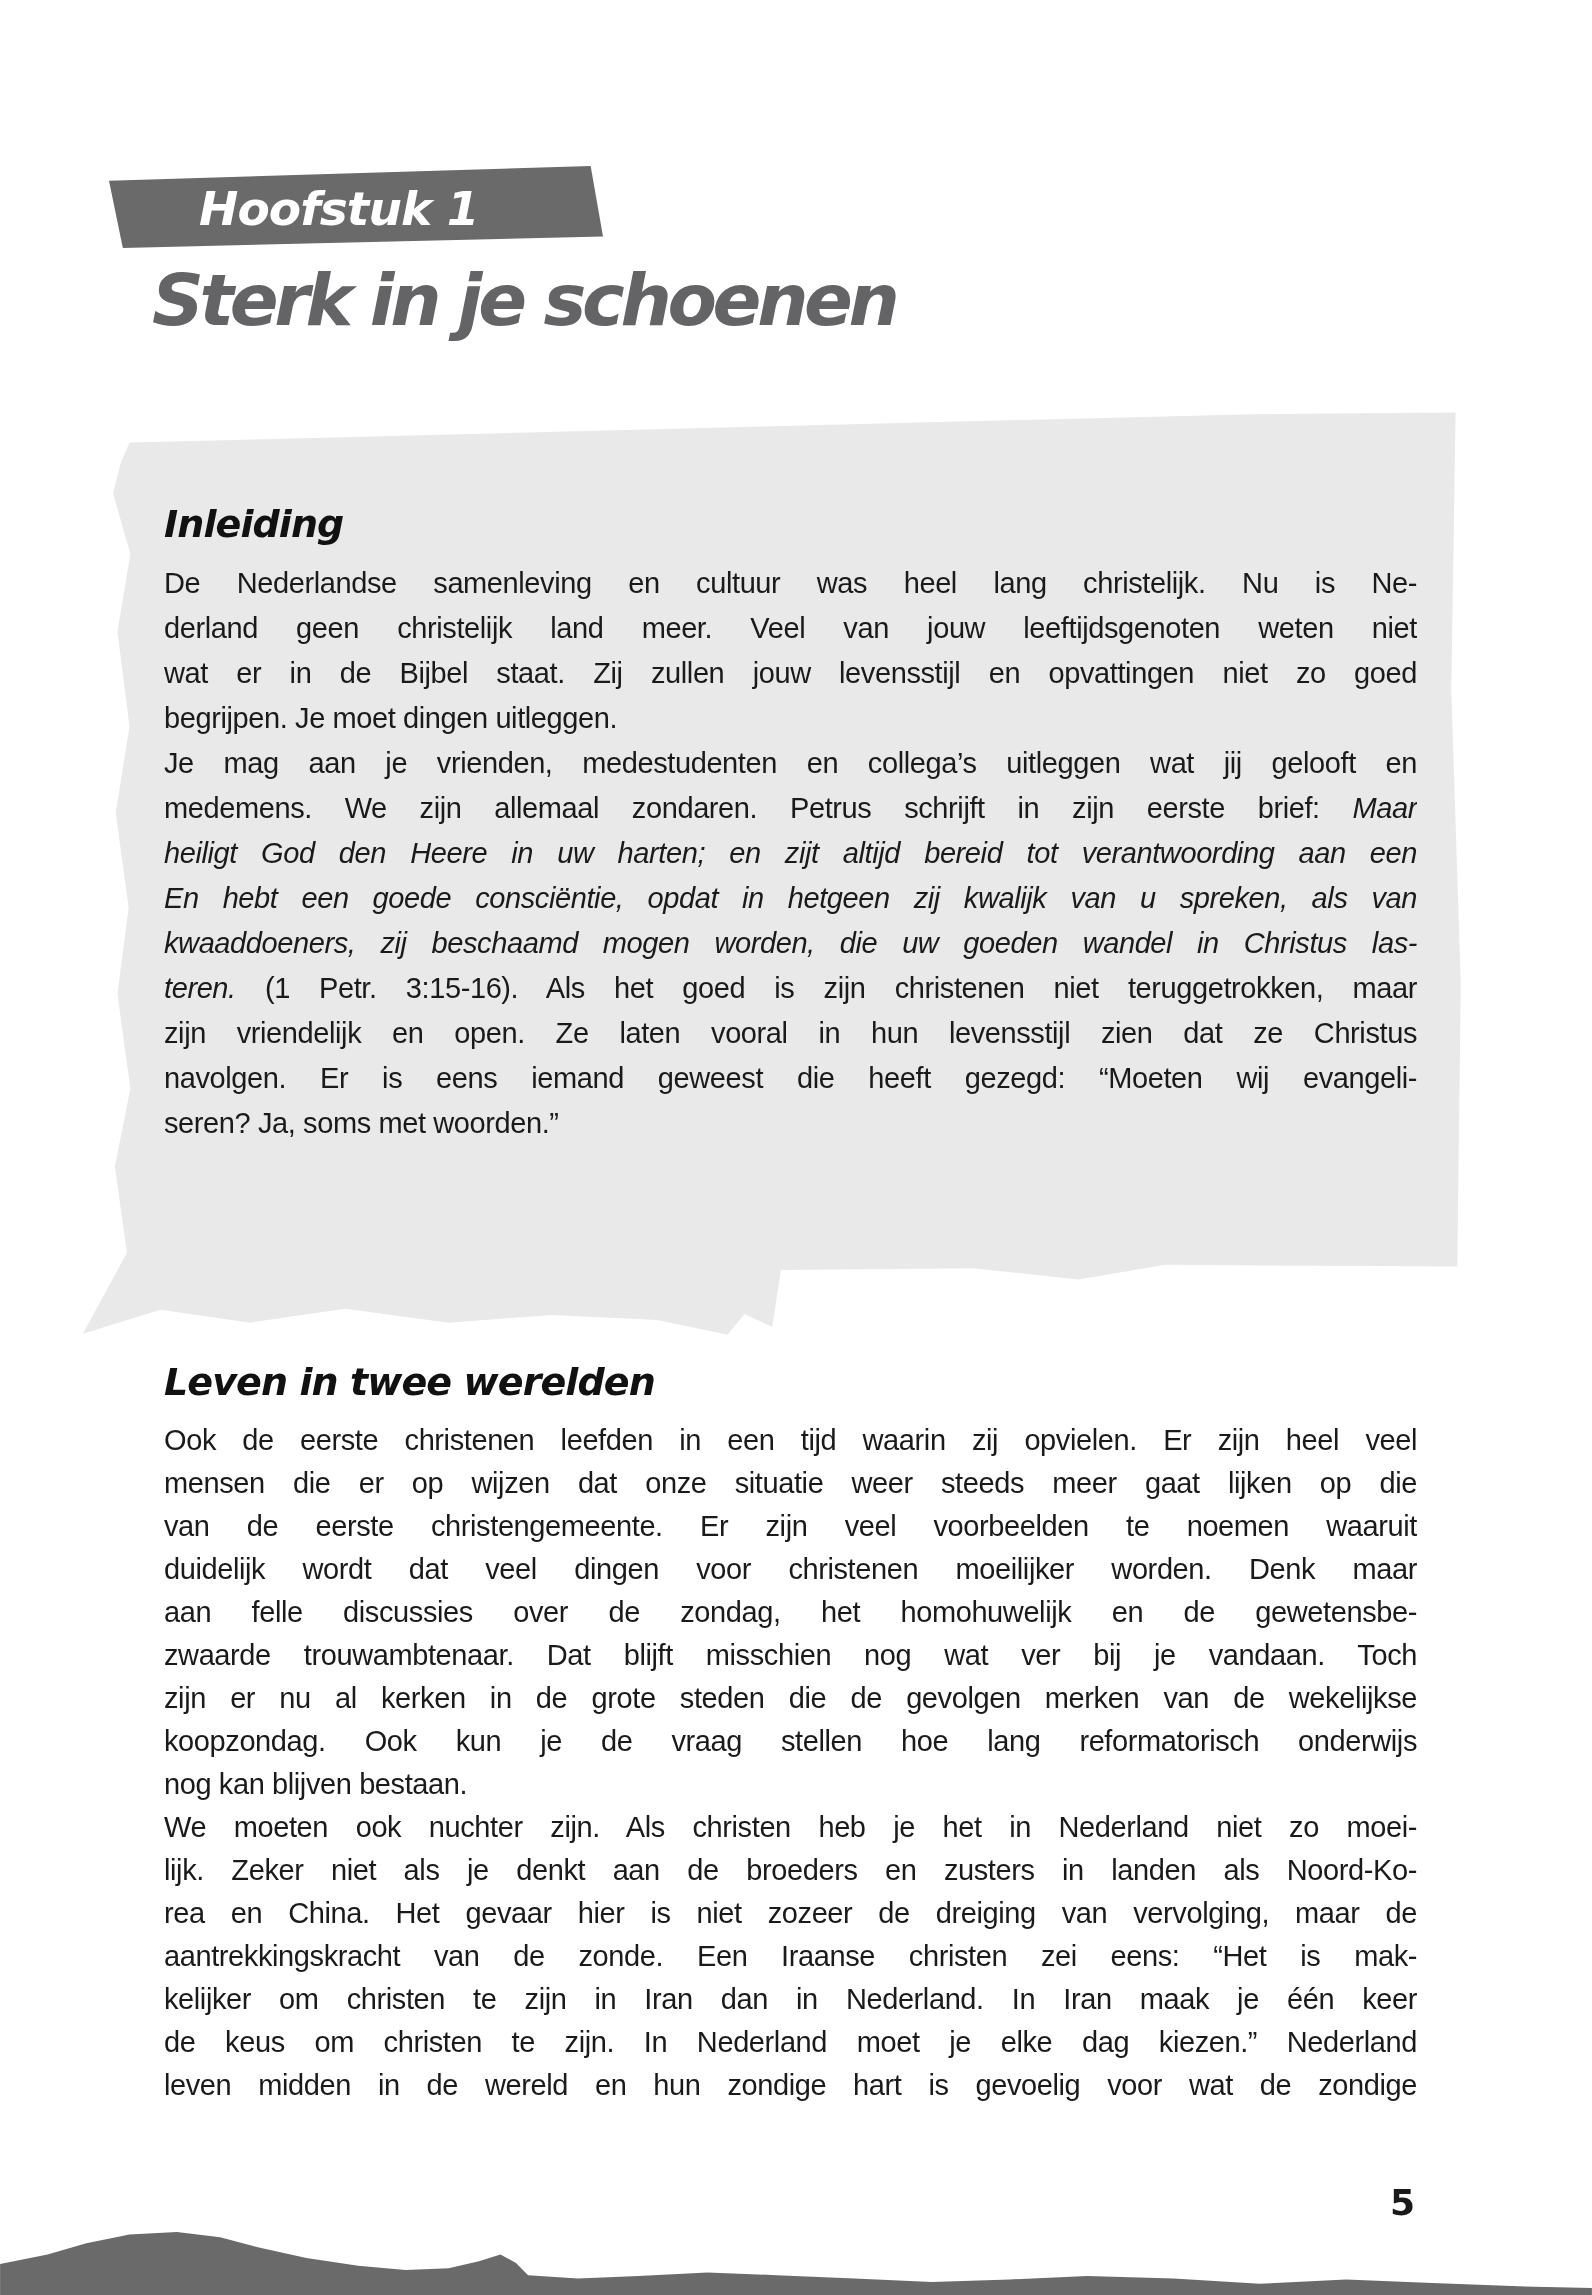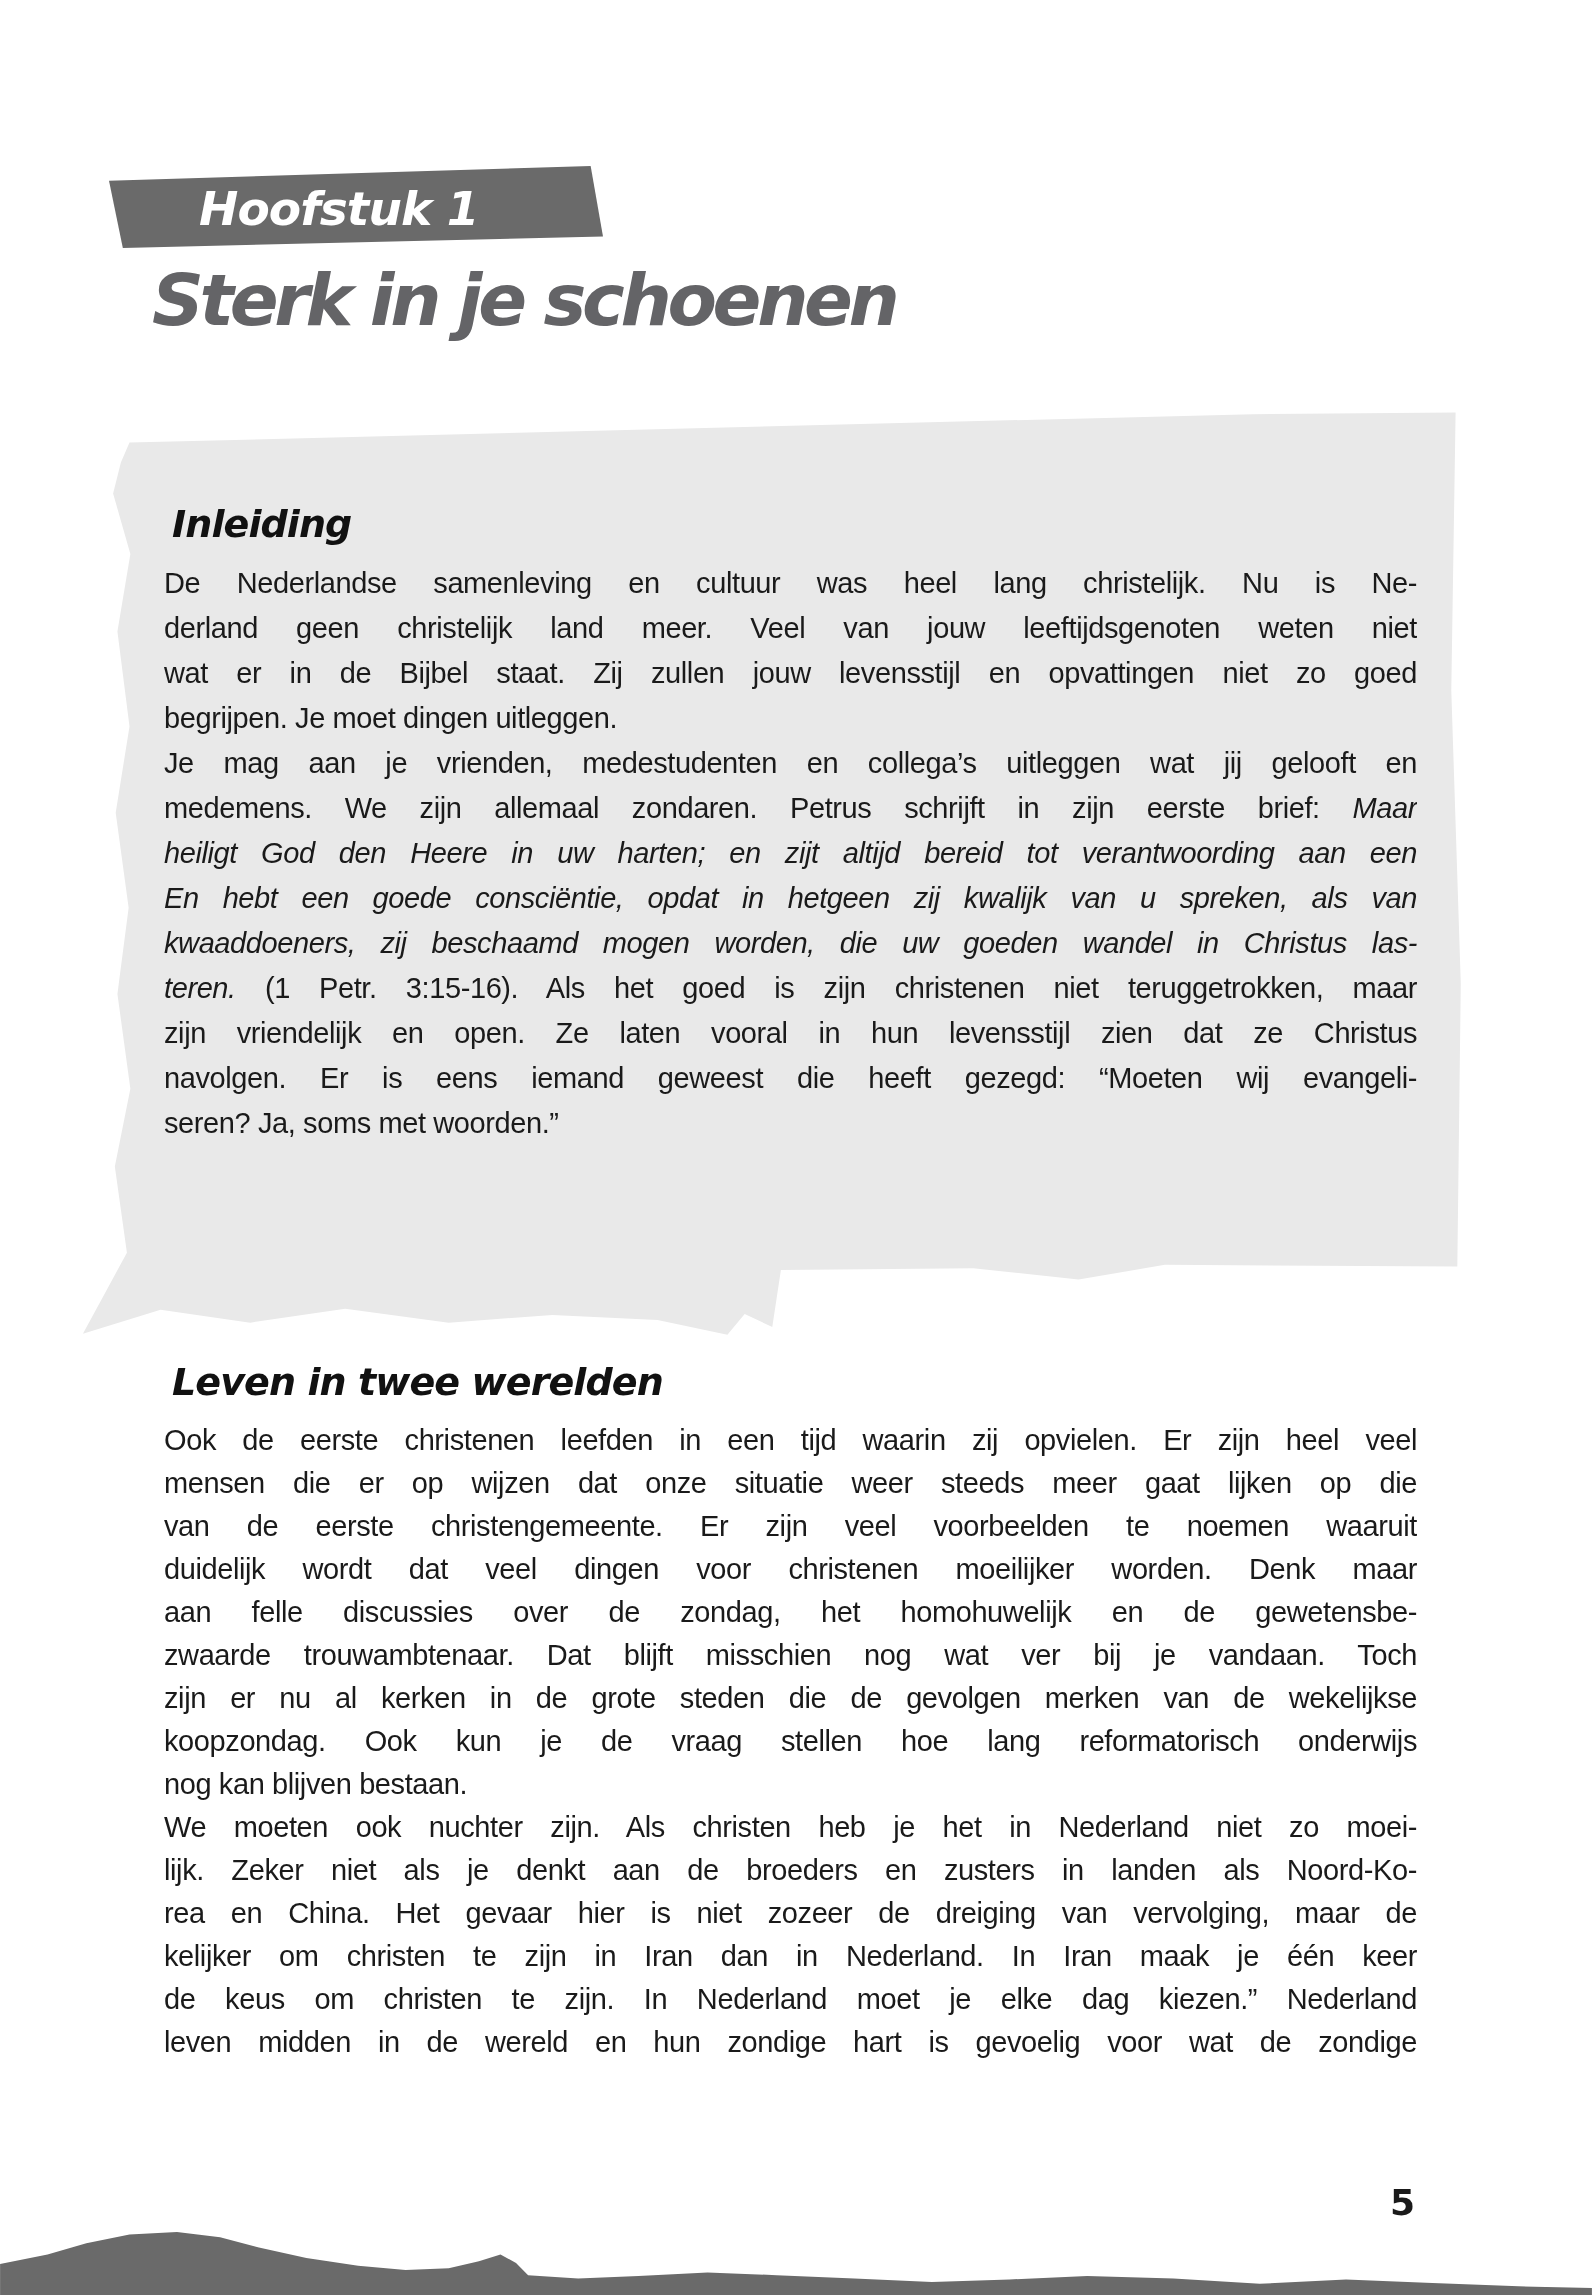--- a/index.html
+++ b/index.html
@@ -24,21 +24,21 @@
   .title{
     position:absolute;left:152px;top:255px;margin:0;z-index:2;
     font-family:"DejaVu Sans", sans-serif;
     font-style:italic;font-weight:700;font-size:72px;line-height:1.25;
     letter-spacing:-4.3px;color:#646467;
   }
   section{position:absolute;left:164px;width:1253px;z-index:1;}
   .sec-inleiding{top:502px;}
   .sec-leven{top:1360px;}
   h2{
-    margin:0 0 14px 8px;
+    margin:0 0 14px 0;
     font-family:"DejaVu Sans", sans-serif;
     font-style:italic;font-weight:700;font-size:38px;line-height:45px;
     letter-spacing:-0.9px;color:#111111;
   }
   .line{
     font-size:29px;letter-spacing:-0.4px;
     text-align:justify;text-align-last:justify;
     overflow:hidden;
   }
   .sec-inleiding .line{height:45px;line-height:45px;}
@@ -104,20 +104,21 @@
       <div class="line"><span>van de eerste christengemeente. Er zijn veel voorbeelden te noemen waaruit</span></div>
       <div class="line"><span>duidelijk wordt dat veel dingen voor christenen moeilijker worden. Denk maar</span></div>
       <div class="line"><span>aan felle discussies over de zondag, het homohuwelijk en de gewetensbe-</span></div>
       <div class="line"><span>zwaarde trouwambtenaar. Dat blijft misschien nog wat ver bij je vandaan. Toch</span></div>
       <div class="line"><span>zijn er nu al kerken in de grote steden die de gevolgen merken van de wekelijkse</span></div>
       <div class="line"><span>koopzondag. Ook kun je de vraag stellen hoe lang reformatorisch onderwijs</span></div>
       <div class="line last"><span>nog kan blijven bestaan.</span></div>
       <div class="line"><span>We moeten ook nuchter zijn. Als christen heb je het in Nederland niet zo moei-</span></div>
       <div class="line"><span>lijk. Zeker niet als je denkt aan de broeders en zusters in landen als Noord-Ko-</span></div>
       <div class="line"><span>rea en China. Het gevaar hier is niet zozeer de dreiging van vervolging, maar de</span></div>
+      <div class="line"><span>aantrekkingskracht van de zonde. Een Iraanse christen zei eens: “Het is mak-</span></div>
       <div class="line"><span>kelijker om christen te zijn in Iran dan in Nederland. In Iran maak je één keer</span></div>
       <div class="line"><span>de keus om christen te zijn. In Nederland moet je elke dag kiezen.” Nederland</span></div>
       <div class="line"><span>leven midden in de wereld en hun zondige hart is gevoelig voor wat de zondige</span></div>
     </div>
 </section>
 
 <div class="pagenum">5</div>
 
 
 </body></html>

